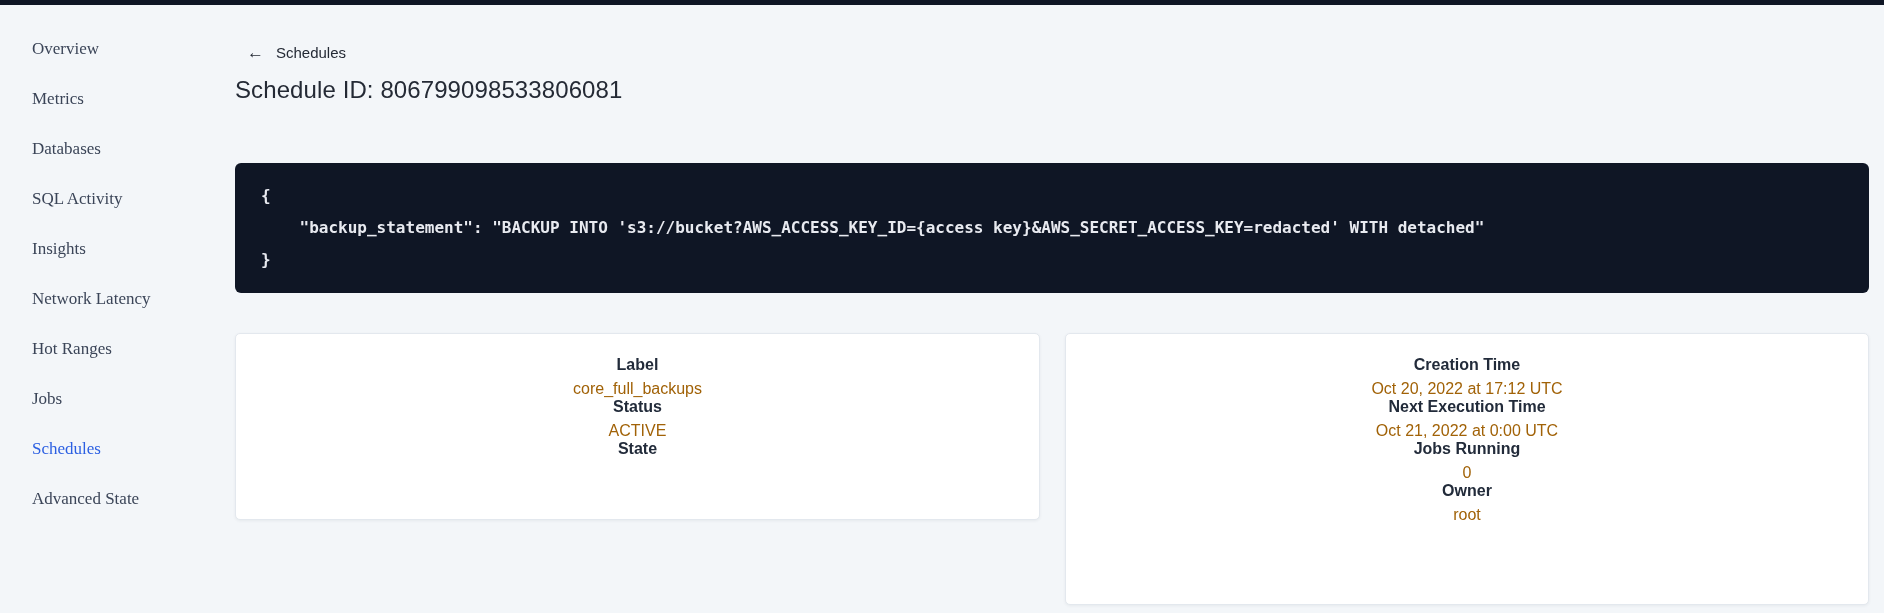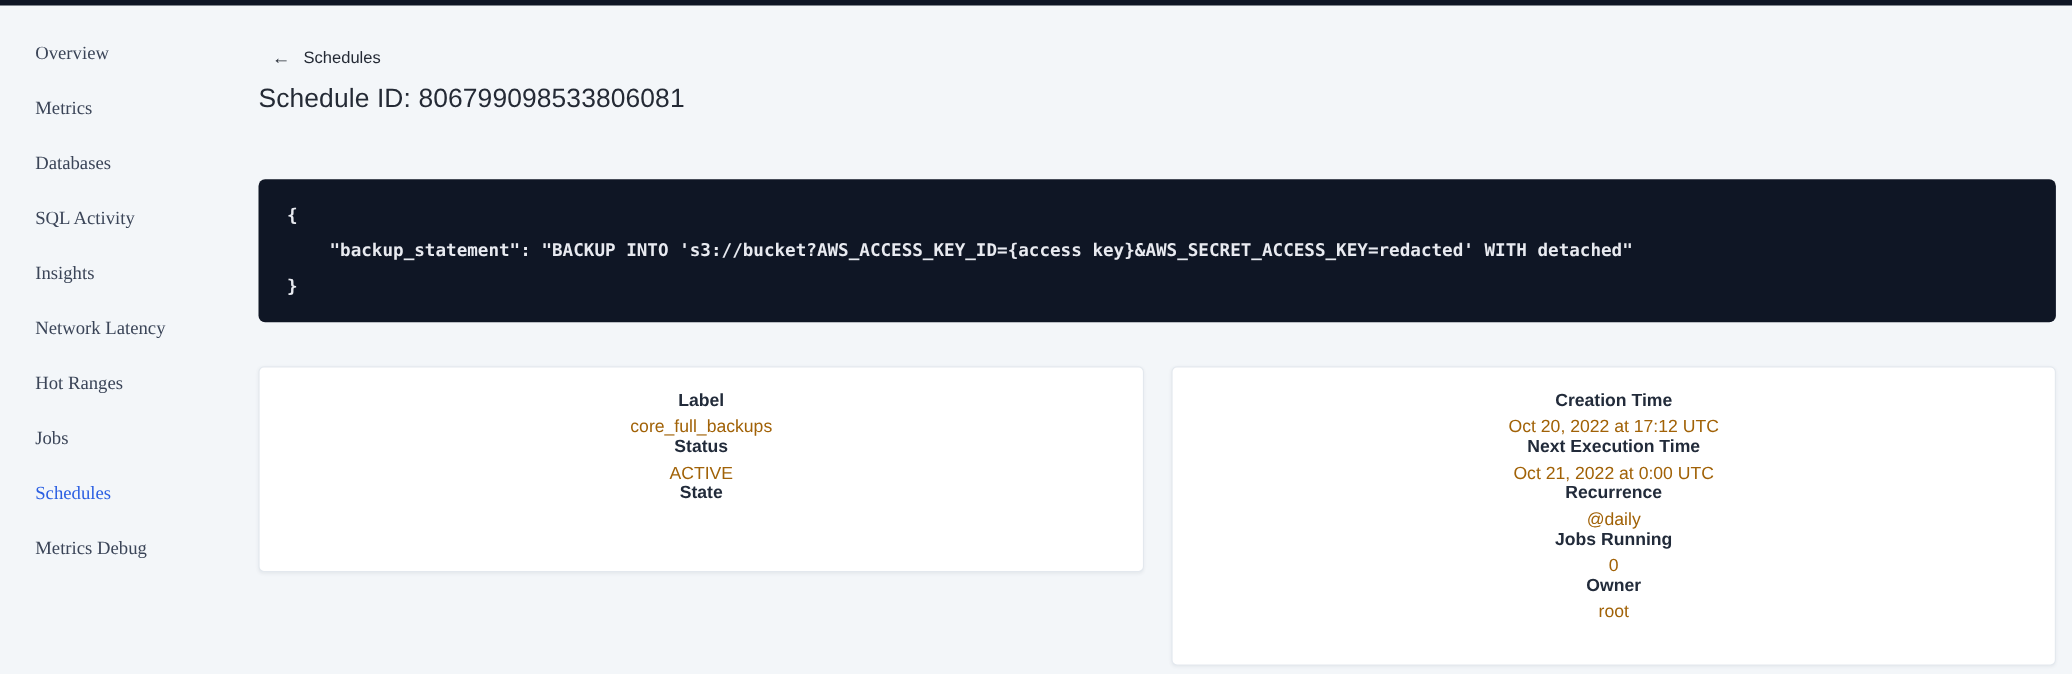--- a/index.html
+++ b/index.html
@@ -75,21 +75,21 @@
 <nav class="sidebar">
   <div class="sidebar-item">Overview</div>
   <div class="sidebar-item">Metrics</div>
   <div class="sidebar-item">Databases</div>
   <div class="sidebar-item">SQL Activity</div>
   <div class="sidebar-item">Insights</div>
   <div class="sidebar-item">Network Latency</div>
   <div class="sidebar-item">Hot Ranges</div>
   <div class="sidebar-item">Jobs</div>
   <div class="sidebar-item active">Schedules</div>
-  <div class="sidebar-item">Metrics Debug</div>
+  <div class="sidebar-item">Advanced State</div>
 </nav>
 
 <main class="content">
 
   <div class="back-link">
     <span class="back-arrow">←</span>
     <span>Schedules</span>
   </div>
 
   <h1 class="page-title">Schedule ID: 806799098533806081</h1>
@@ -118,24 +118,20 @@
     <section class="card card-right">
       <div class="card-row">
         <span class="row-label">Creation Time</span>
         <span class="row-value">Oct 20, 2022 at 17:12 UTC</span>
       </div>
       <div class="card-row">
         <span class="row-label">Next Execution Time</span>
         <span class="row-value">Oct 21, 2022 at 0:00 UTC</span>
       </div>
       <div class="card-row">
-        <span class="row-label">Recurrence</span>
-        <span class="row-value">@daily</span>
-      </div>
-      <div class="card-row">
         <span class="row-label">Jobs Running</span>
         <span class="row-value">0</span>
       </div>
       <div class="card-row">
         <span class="row-label">Owner</span>
         <span class="row-value">root</span>
       </div>
     </section>
 
   </div>

